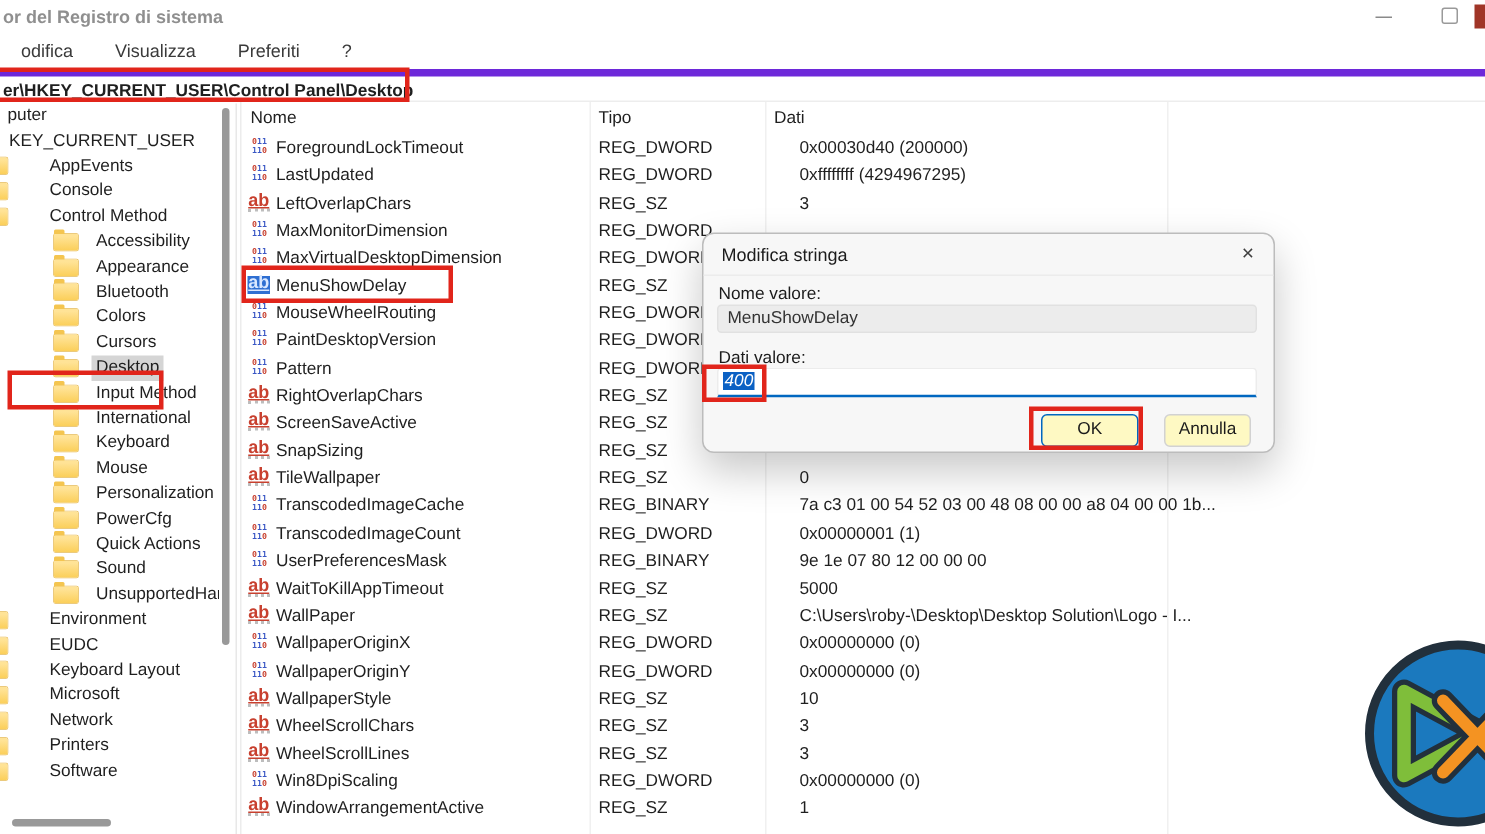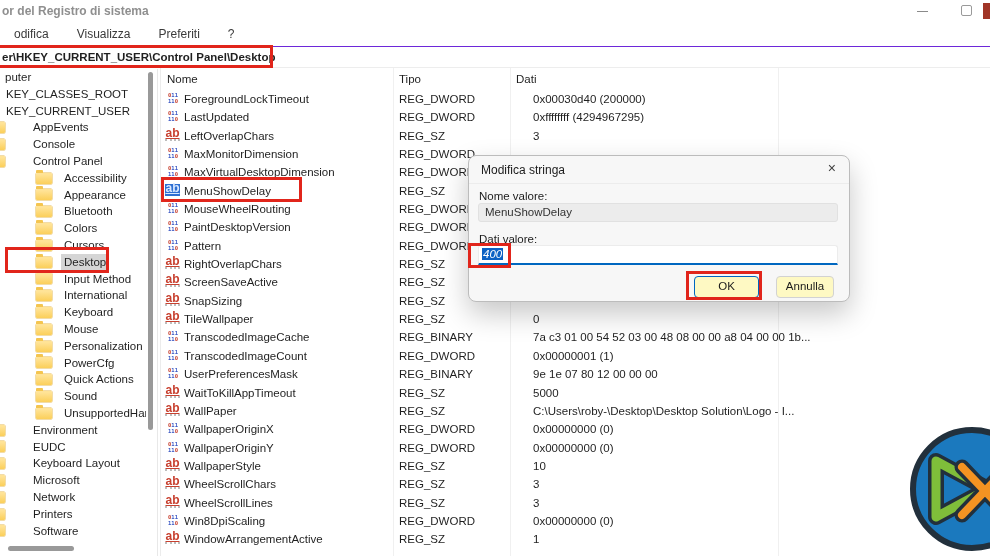--- a/index.html
+++ b/index.html
@@ -13,21 +13,21 @@
   .win-min{position:absolute;left:917px;top:11px;width:11px;height:1px;background:#8a8a8a;}
   .win-max{position:absolute;left:961px;top:5px;width:11px;height:11px;border:1px solid #9a9a9a;border-radius:2px;}
   .win-close{position:absolute;left:983px;top:3px;width:7px;height:16px;background:#a03527;}
 
   
   .menubar{position:absolute;left:0;top:25px;height:20px;display:flex;font-size:12px;color:#3a3a3a;}
   .menu-item{padding:2px 8px 2px 14px;margin-right:6px;white-space:nowrap;}
 
   
   .addressbar{position:absolute;left:0;top:46px;right:0;height:22px;background:#fff;
-              border-top:1px solid #6d28d9;border-bottom:1px solid #ededed;
+              border-top:5px solid #6d28d9;border-bottom:1px solid #ededed;
               font-size:11.5px;font-weight:700;line-height:20px;padding-left:2px;white-space:nowrap;}
 
   
   .tree{position:absolute;left:0;top:69px;width:146px;bottom:12px;overflow:hidden;font-size:11.5px;}
   .tree-item{height:16.8px;line-height:16.8px;display:flex;align-items:center;white-space:nowrap;}
   .tree-item[data-level="0"]{padding-left:2px;}
   .tree-item[data-level="1"]{padding-left:3px;}
   .tree-item[data-level="2"]{padding-left:0;}
   .tree-item[data-level="3"]{padding-left:36px;}
   .folder{display:none;flex:none;position:relative;width:16px;height:11px;margin-right:9px;
@@ -120,43 +120,39 @@
   <div class="addressbar">
     <span>er\HKEY_CURRENT_USER\Control Panel\Desktop</span>
   </div>
 
   <div class="tree">
   <div class="tree-item" data-level="0">
 
     <span class="tlabel">puter</span>
   </div>
 
+
   <div class="tree-item" data-level="1">
 
-    <span class="tlabel">KEY_CLASSES_ROOT</span>
-  </div>
-
-  <div class="tree-item" data-level="1">
-
     <span class="tlabel">KEY_CURRENT_USER</span>
   </div>
 
   <div class="tree-item" data-level="2" data-icon="folder-sliver-icon">
     <span class="folder"></span>
     <span class="tlabel">AppEvents</span>
   </div>
 
   <div class="tree-item" data-level="2" data-icon="folder-sliver-icon">
     <span class="folder"></span>
     <span class="tlabel">Console</span>
   </div>
 
   <div class="tree-item" data-level="2" data-icon="folder-sliver-icon">
     <span class="folder"></span>
-    <span class="tlabel">Control Panel</span>
+    <span class="tlabel">Control Method</span>
   </div>
 
   <div class="tree-item" data-level="3" data-icon="folder-icon">
     <span class="folder"></span>
     <span class="tlabel">Accessibility</span>
   </div>
 
   <div class="tree-item" data-level="3" data-icon="folder-icon">
     <span class="folder"></span>
     <span class="tlabel">Appearance</span>

